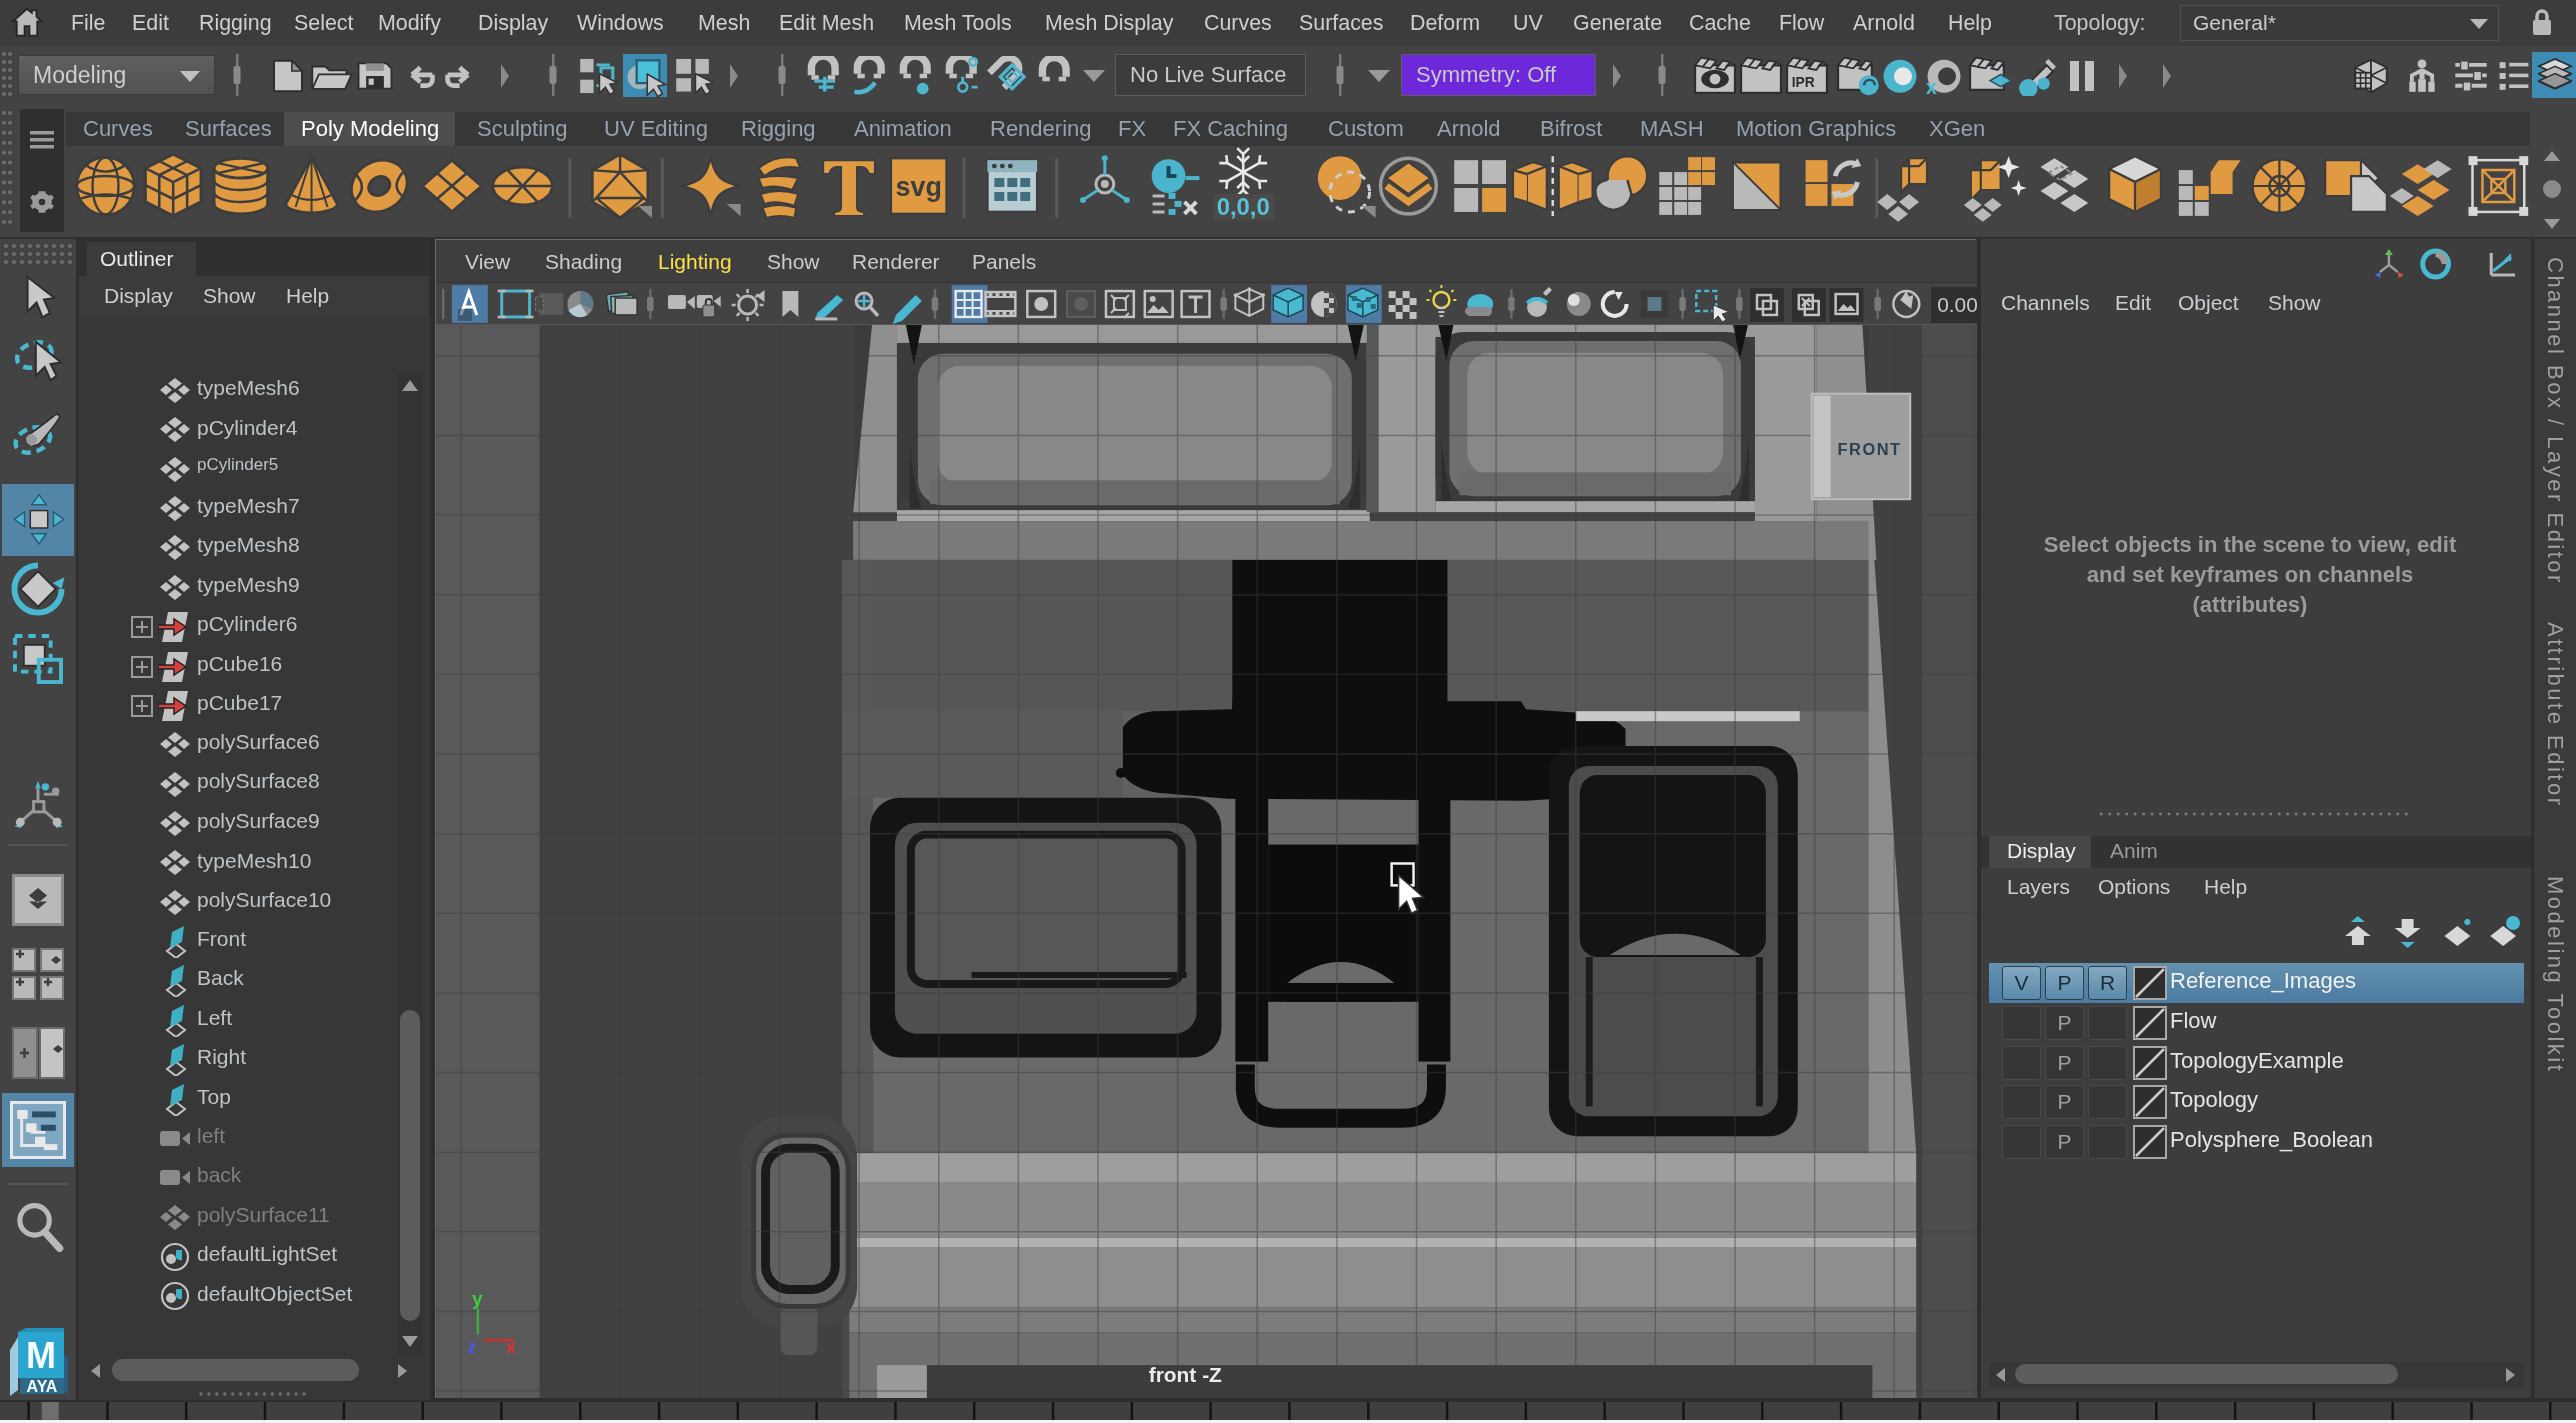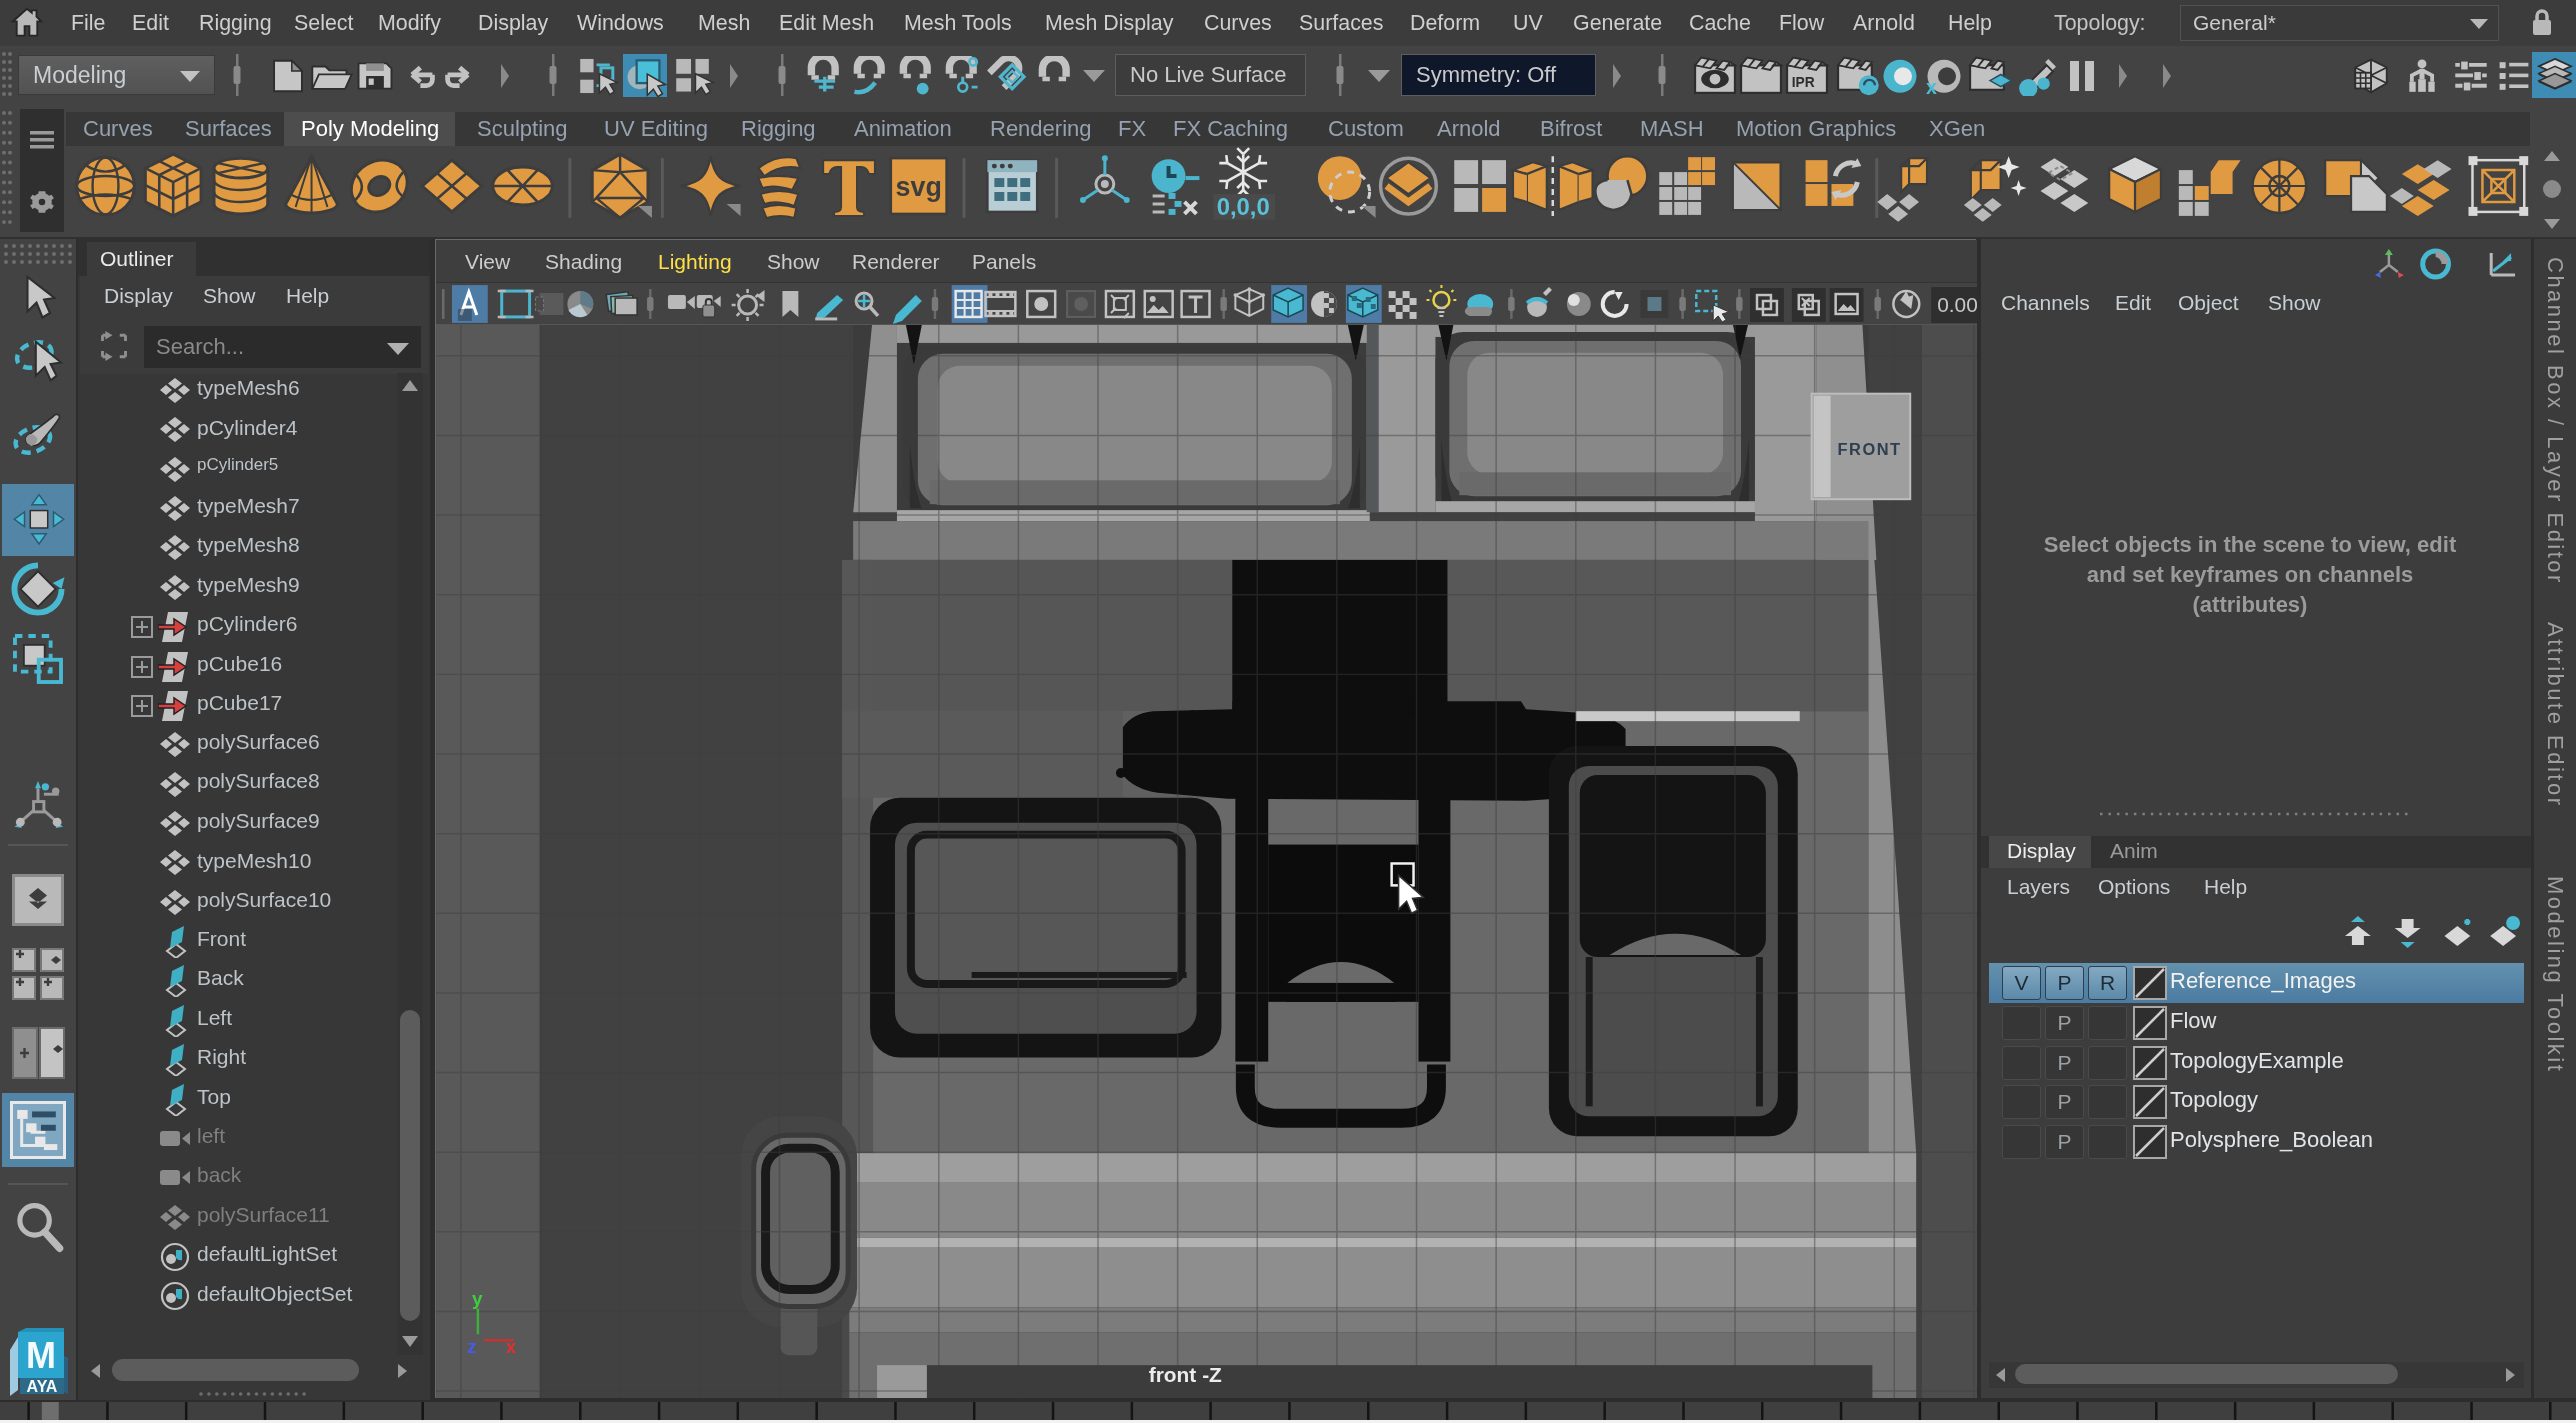--- a/index.html
+++ b/index.html
@@ -191,21 +191,21 @@
     <div class="abs" style="left:1115px;top:8px;width:191px;height:42px;background:#3c3c3c;border:1px solid #5d5d5d">
       <div style="position:absolute;left:14px;top:0;line-height:40px;font-size:22px;color:#c9c9c9;white-space:nowrap">No Live Surface</div>
     </div>
     <svg class="abs" style="left:1332px;top:8px" width="16" height="42" viewBox="0 0 16 42">
         <rect x="7" y="0" width="2.5" height="42" fill="#7b7b7b"></rect>
         <rect x="4.5" y="12" width="7" height="18" rx="2" fill="#8a8a8a"></rect>
       </svg>
     <svg class="abs" style="left:1366px;top:22px" width="26" height="16" viewBox="0 0 26 16">
         <path d="M2 2 L24 2 L13 14 Z" fill="#9a9a9a"></path>
       </svg>
-    <div class="abs" style="left:1401px;top:8px;width:195px;height:42px;background:#0f172a;border:1px solid #5d5d5d">
+    <div class="abs" style="left:1401px;top:8px;width:195px;height:42px;background:#6d28d9;border:1px solid #5d5d5d">
       <div style="position:absolute;left:14px;top:0;line-height:40px;font-size:22px;color:#c9c9c9;white-space:nowrap">Symmetry: Off</div>
     </div>
     <svg class="abs" style="left:1610px;top:16px" width="14" height="28" viewBox="0 0 14 28">
         <path d="M3 2 L11 14 L3 26 Z" fill="#8a8a8a"></path>
       </svg>
     <svg class="abs" style="left:1654px;top:8px" width="16" height="42" viewBox="0 0 16 42">
         <rect x="7" y="0" width="2.5" height="42" fill="#7b7b7b"></rect>
         <rect x="4.5" y="12" width="7" height="18" rx="2" fill="#8a8a8a"></rect>
       </svg>
 
@@ -747,32 +747,20 @@
   </div>
   <div id="outliner" class="abs">
     <div class="abs" style="left:0;top:0;width:352px;height:37px;background:#303030">
       <div class="abs" style="left:9px;top:3px;width:109px;height:34px;background:#3b3b3b"></div>
       <div class="abs" style="left:22px;top:3px;height:34px;line-height:34px;font-size:21px;color:#eaeaea">Outliner</div>
     </div>
     <div class="abs" style="left:2px;top:37px;width:348px;height:42px;background:#3b3b3b">
       <div class="abs" style="left:24px;height:42px;line-height:40px;font-size:21px;color:#c9ced2">Display</div>
       <div class="abs" style="left:123px;height:42px;line-height:40px;font-size:21px;color:#c9ced2">Show</div>
       <div class="abs" style="left:206px;height:42px;line-height:40px;font-size:21px;color:#c9ced2">Help</div>
-    </div>
-    <div class="abs" style="left:2px;top:79px;width:348px;height:56px;background:#3b3b3b">
-      <svg class="abs" style="left:18px;top:10px" width="32" height="36" viewBox="0 0 22 25">
-        <path d="M3 5 h4 M3 5 v4 M19 5 h-4 M19 5 v4 M3 20 h4 M3 20 v-4 M19 20 h-4 M19 20 v-4" stroke="#8f8f8f" stroke-width="2" fill="none"></path>
-        <path d="M5 2 l5 3 l-5 3 Z M5 17 l5 3 l-5 3 Z" fill="#8f8f8f"></path>
-      </svg>
-      <div class="abs" style="left:64px;top:8px;width:277px;height:42px;background:#2b2b2b">
-        <div class="abs" style="left:12px;height:42px;line-height:42px;font-size:22px;color:#8a8a8a">Search...</div>
-        <svg class="abs" style="right:10px;top:15px" width="26" height="16" viewBox="0 0 26 16">
-            <path d="M2 2 L24 2 L13 14 Z" fill="#b0b0b0"></path>
-          </svg>
-      </div>
     </div>
     <div id="outrows" class="abs" style="left:2px;top:134px;width:317px;height:983px;overflow:hidden">
         <svg class="abs" style="left:80px;top:5px" width="30" height="26" viewBox="0 0 30 26">
 <g fill="#c2c2c2">
             <path d="M15 0 l7 5.5 l-7 5.5 l-7 -5.5 Z M24 7 l6 5 l-6 5 l-6 -5 Z M6 7 l6 5 l-6 5 l-6 -5 Z M15 14 l7 5.5 l-7 5.5 l-7 -5.5 Z"></path>
           </g>
         </svg>
 <div class="abs" style="left:117px;top:3px;font-size:21px;color:#bdc3c7;white-space:nowrap">typeMesh6</div>
 <svg class="abs" style="left:80px;top:44px" width="30" height="26" viewBox="0 0 30 26">
 <g fill="#c2c2c2">

